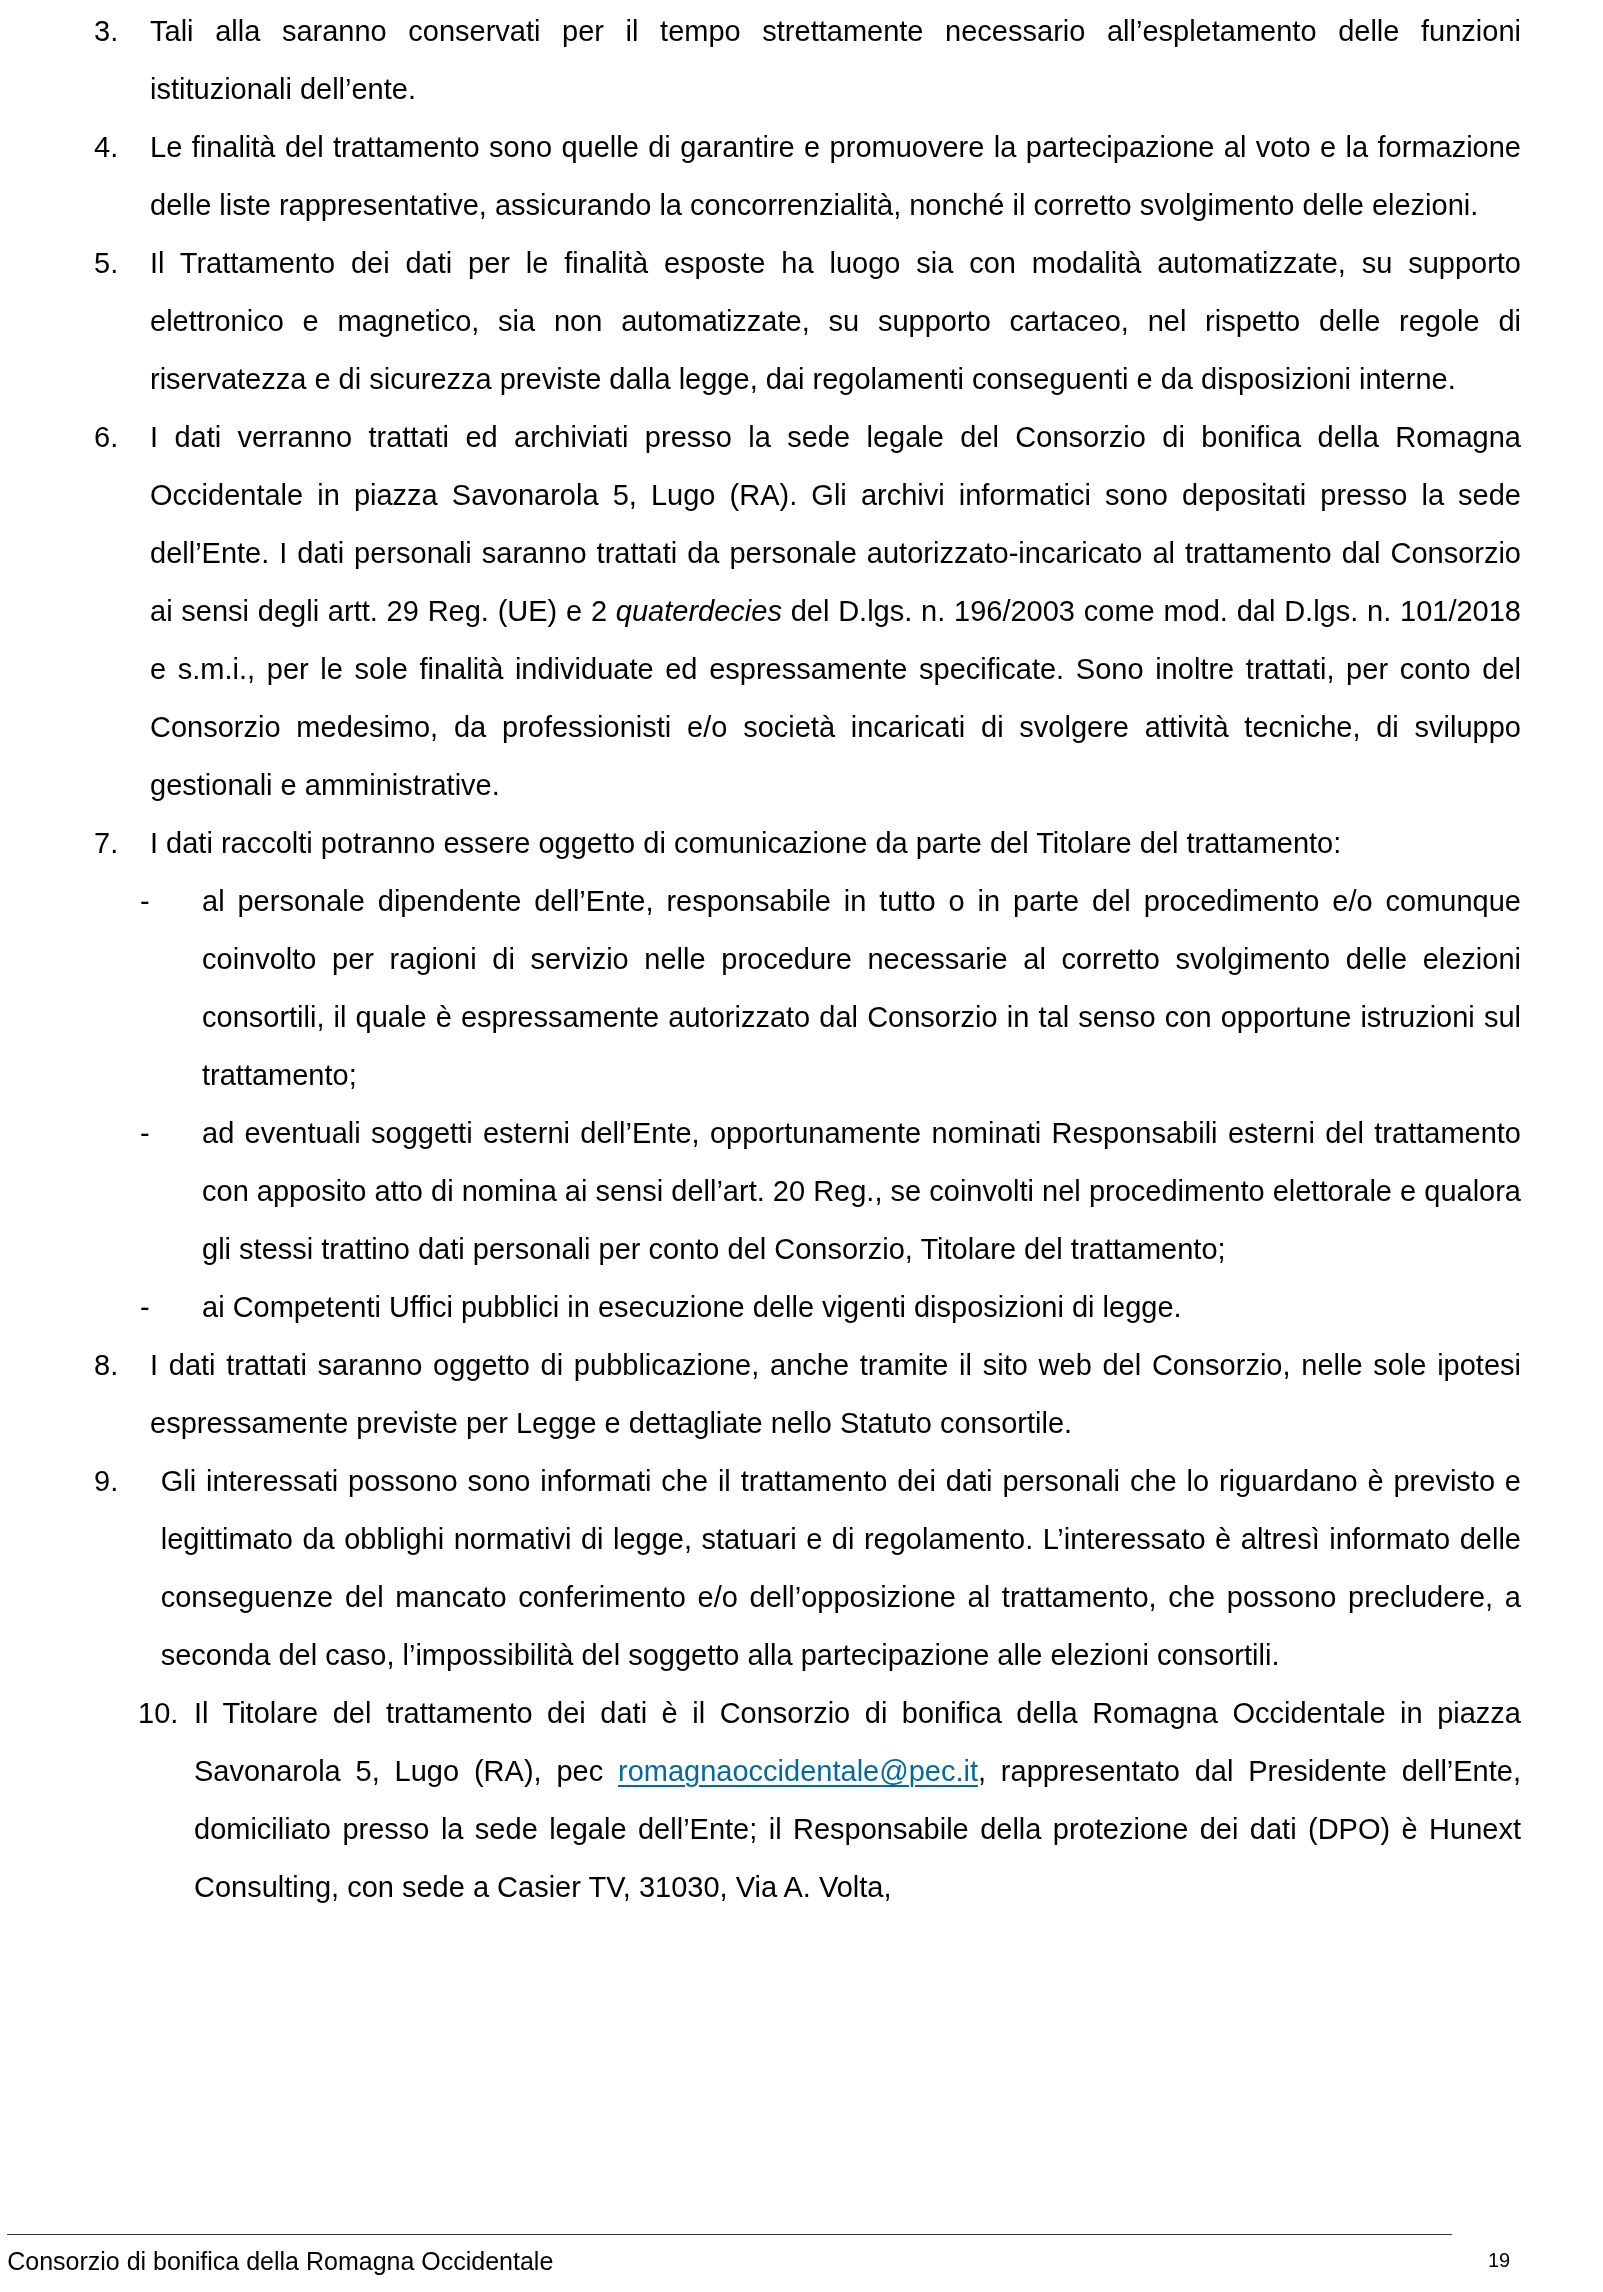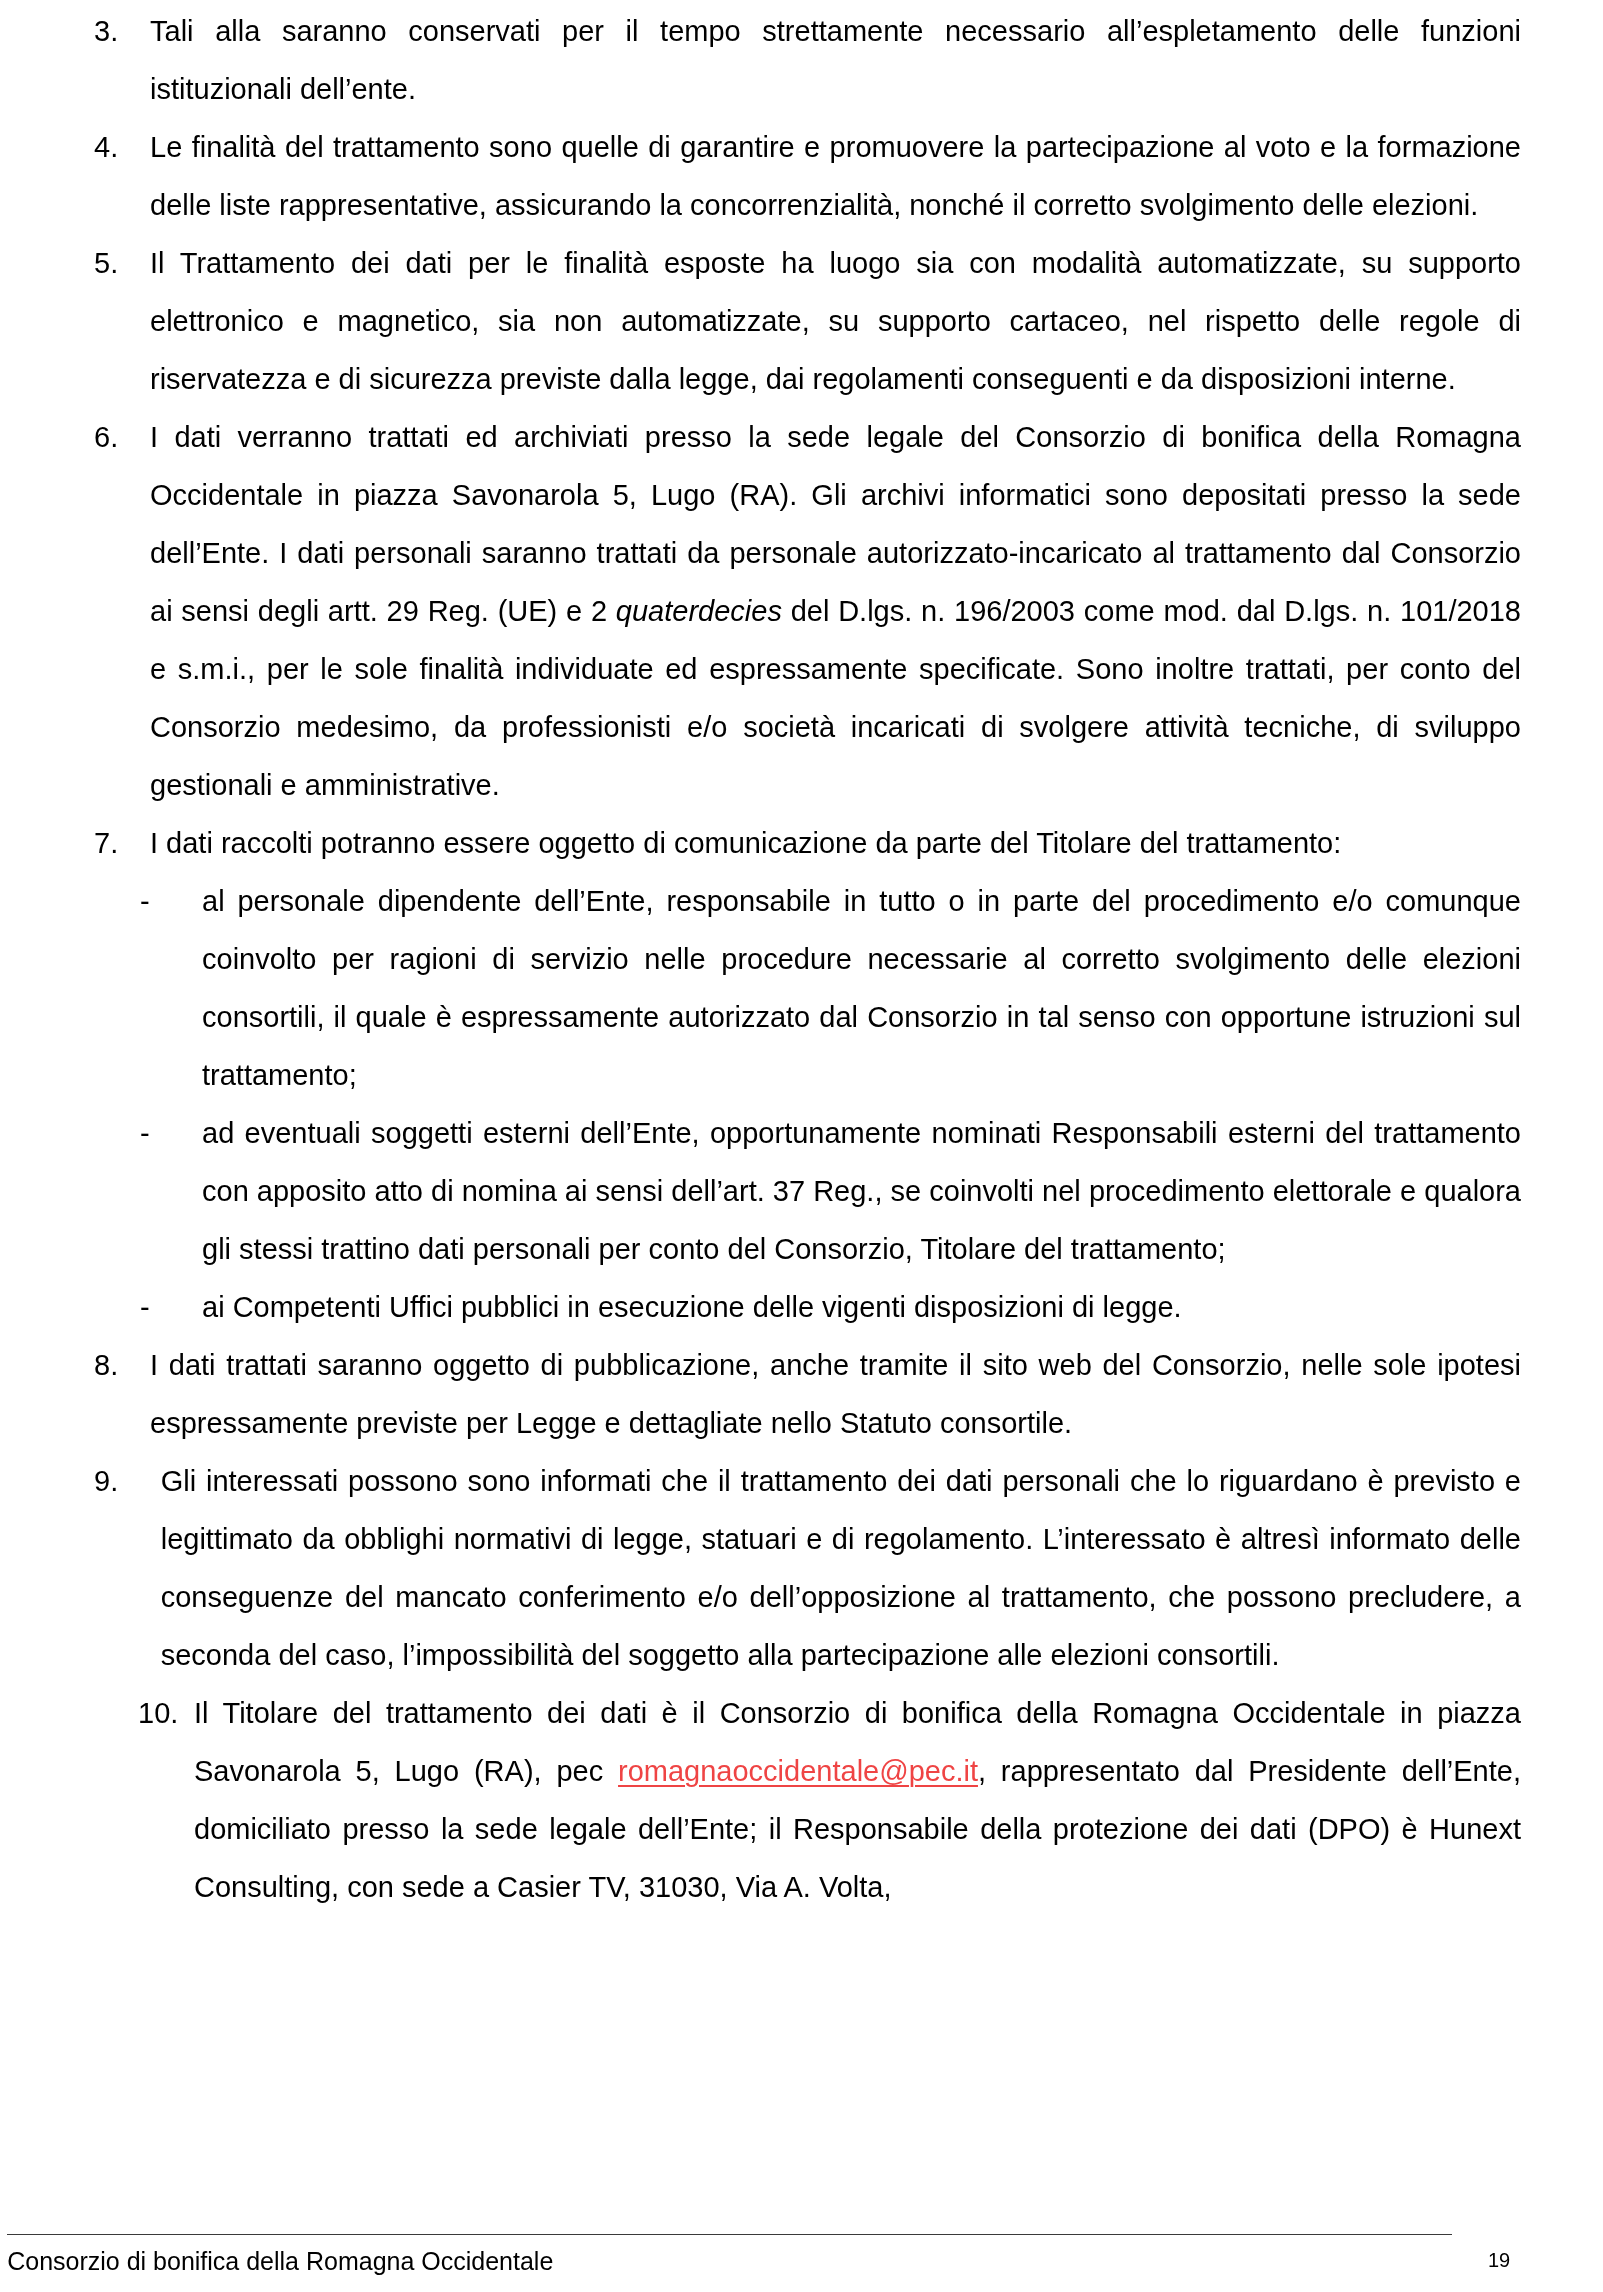--- a/index.html
+++ b/index.html
@@ -14,21 +14,21 @@
   }
   .item { position: relative; padding-left: 150px; padding-right: 82px; text-align: justify; }
   .item .num { position: absolute; left: 94px; top: 0; }
   .item.ten .num { left: 94px; }
   .item.ten { padding-left: 150px; margin-left: 44px; }
   .item.nine .text { padding-left: 10.7px; display: block; }
   .sub { position: relative; padding-left: 202px; padding-right: 82px; text-align: justify; }
   .sub .dash { position: absolute; left: 140px; top: 0; }
   .text { display: block; }
   em { font-style: italic; }
-  a.link { color: #ef4444; text-decoration: underline; text-decoration-thickness: 1.8px; text-underline-offset: 3.6px; }
+  a.link { color: #0369a1; text-decoration: underline; text-decoration-thickness: 1.8px; text-underline-offset: 3.6px; }
   .footer-rule {
     position: absolute; left: 7.2px; top: 2234px; width: 1445px; height: 0;
     border-top: 1.8px solid #3a3a3a;
   }
   .footer-text {
     position: absolute; left: 7.2px; top: 2245px; font-size: 25px; line-height: 32px;
   }
   .page-number {
     position: absolute; left: 1488px; top: 2242px; font-size: 20px; line-height: 36px;
   }
@@ -62,21 +62,21 @@
     <div class="item">
       <span class="num">7.</span>
       <span class="text">I dati raccolti potranno essere oggetto di comunicazione da parte del Titolare del trattamento:</span>
     </div>
     <div class="sub">
       <span class="dash">-</span>
       <span class="text">al personale dipendente dell’Ente, responsabile in tutto o in parte del procedimento e/o comunque coinvolto per ragioni di servizio nelle procedure necessarie al corretto svolgimento delle elezioni consortili, il quale è espressamente autorizzato dal Consorzio in tal senso con opportune istruzioni sul trattamento;</span>
     </div>
     <div class="sub">
       <span class="dash">-</span>
-      <span class="text">ad eventuali soggetti esterni dell’Ente, opportunamente nominati Responsabili esterni del trattamento con apposito atto di nomina ai sensi dell’art. 37 Reg., se coinvolti nel procedimento elettorale e qualora gli stessi trattino dati personali per conto del Consorzio, Titolare del trattamento;</span>
+      <span class="text">ad eventuali soggetti esterni dell’Ente, opportunamente nominati Responsabili esterni del trattamento con apposito atto di nomina ai sensi dell’art. 20 Reg., se coinvolti nel procedimento elettorale e qualora gli stessi trattino dati personali per conto del Consorzio, Titolare del trattamento;</span>
     </div>
     <div class="sub">
       <span class="dash">-</span>
       <span class="text">ai Competenti Uffici pubblici in esecuzione delle vigenti disposizioni di legge.</span>
     </div>
 
     <div class="item">
       <span class="num">8.</span>
       <span class="text">I dati trattati saranno oggetto di pubblicazione, anche tramite il sito web del Consorzio, nelle sole ipotesi espressamente previste per Legge e dettagliate nello Statuto consortile.</span>
     </div>

